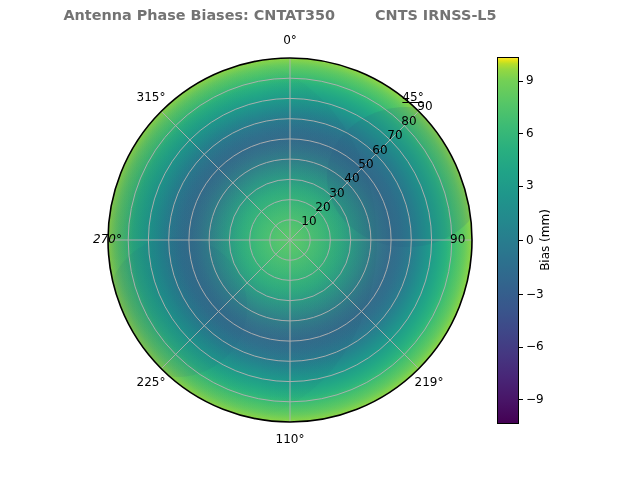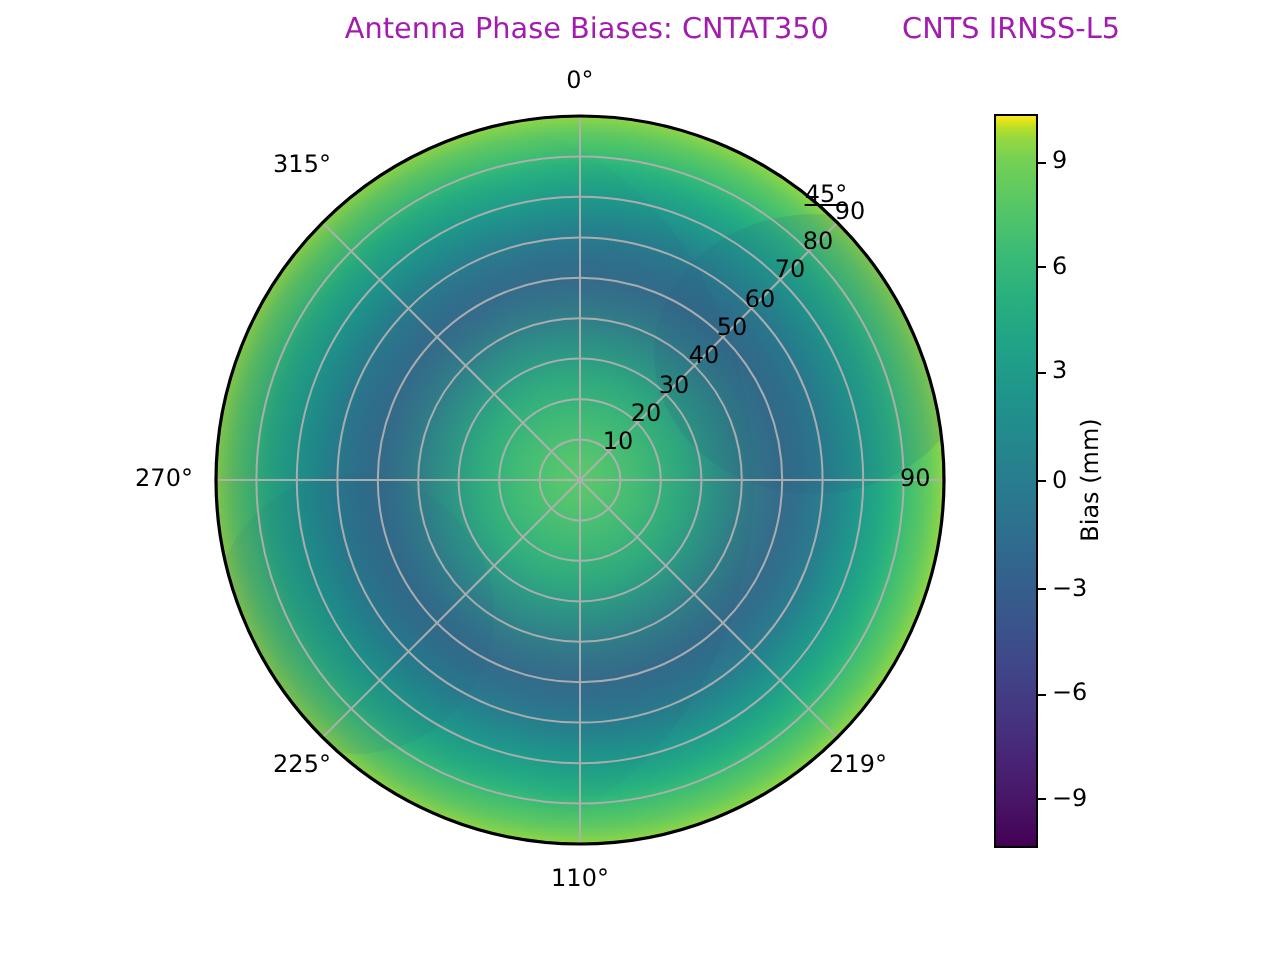--- a/index.html
+++ b/index.html
@@ -19,24 +19,25 @@
     position: absolute;
     left: 0; top: 0;
     width: 640px;
     height: 480px;
   }
   .fig-title {
     position: absolute;
     left: 0;
     top: 7px;
     width: 560px;
-    text-align: right;
+    text-align: center;
     font-size: 14.4px;
-    color: #a21caf;
+    color: #737373;
     white-space: pre;
+    font-weight: bold;
   }
   .polar-wrap {
     position: absolute;
     left: 107px;
     top: 57px;
     width: 366px;
     height: 366px;
   }
   .polar-wrap svg { display: block; }
 
@@ -222,22 +223,22 @@
         <text x="318" y="49">90</text>
       </g>
     </svg>
 
     <div class="ang-label" style="left:143px; top:-24px; width:80px;">0°</div>
     <div class="ang-label" style="left:266px; top:33px; width:80px;text-decoration:underline;">45°</div>
     <div class="ang-label" style="left:343px; top:175px; width:60px; text-align:left;">90</div>
     <div class="ang-label" style="left:282px; top:318px; width:80px;">219°</div>
     <div class="ang-label" style="left:143px; top:375px; width:80px;">110°</div>
     <div class="ang-label" style="left:4px; top:318px; width:80px;text-align:center;">225°</div>
-    <div class="ang-label" style="left:-65px; top:175px; width:80px; ">270°</div>
-    <div class="ang-label" style="left:4px; top:18px; width:80px;">315°</div>
+    <div class="ang-label" style="left:-65px; top:175px; width:80px; text-align:right;font-style:italic;">270°</div>
+    <div class="ang-label" style="left:4px; top:33px; width:80px;">315°</div>
   </div>
 
   <div class="cbar-wrap">
     <div class="cbar-grad"></div>
     <div class="cbar-ticks">
       <div class="cbar-tick" style="top:24.4px;">
         <div class="tickmark"></div>
         <div class="ticklabel">9</div>
       </div>
       <div class="cbar-tick" style="top:76.8px;">

